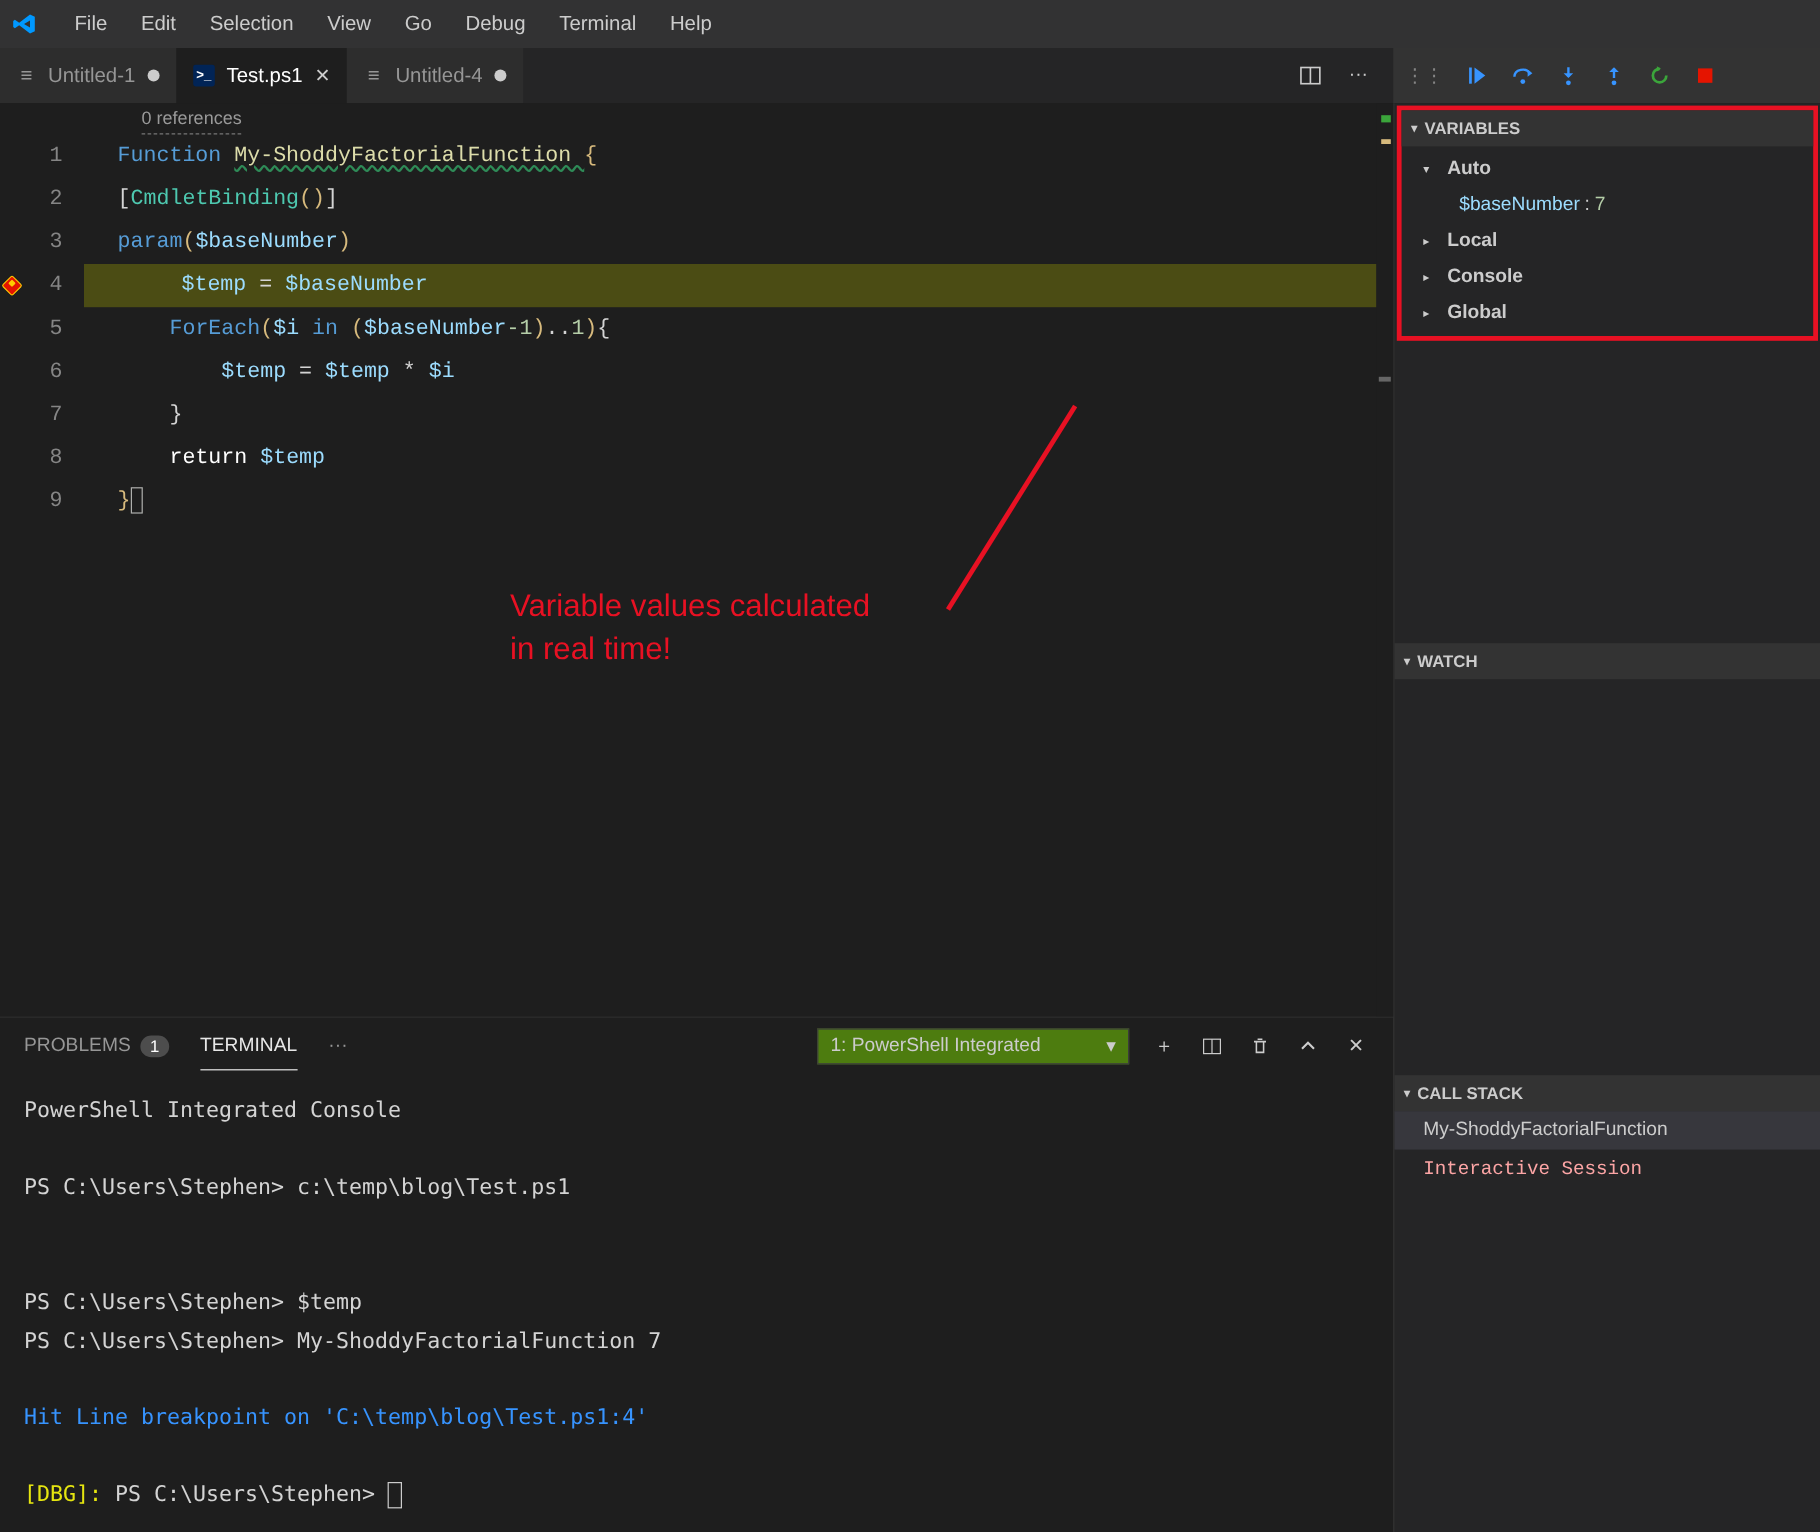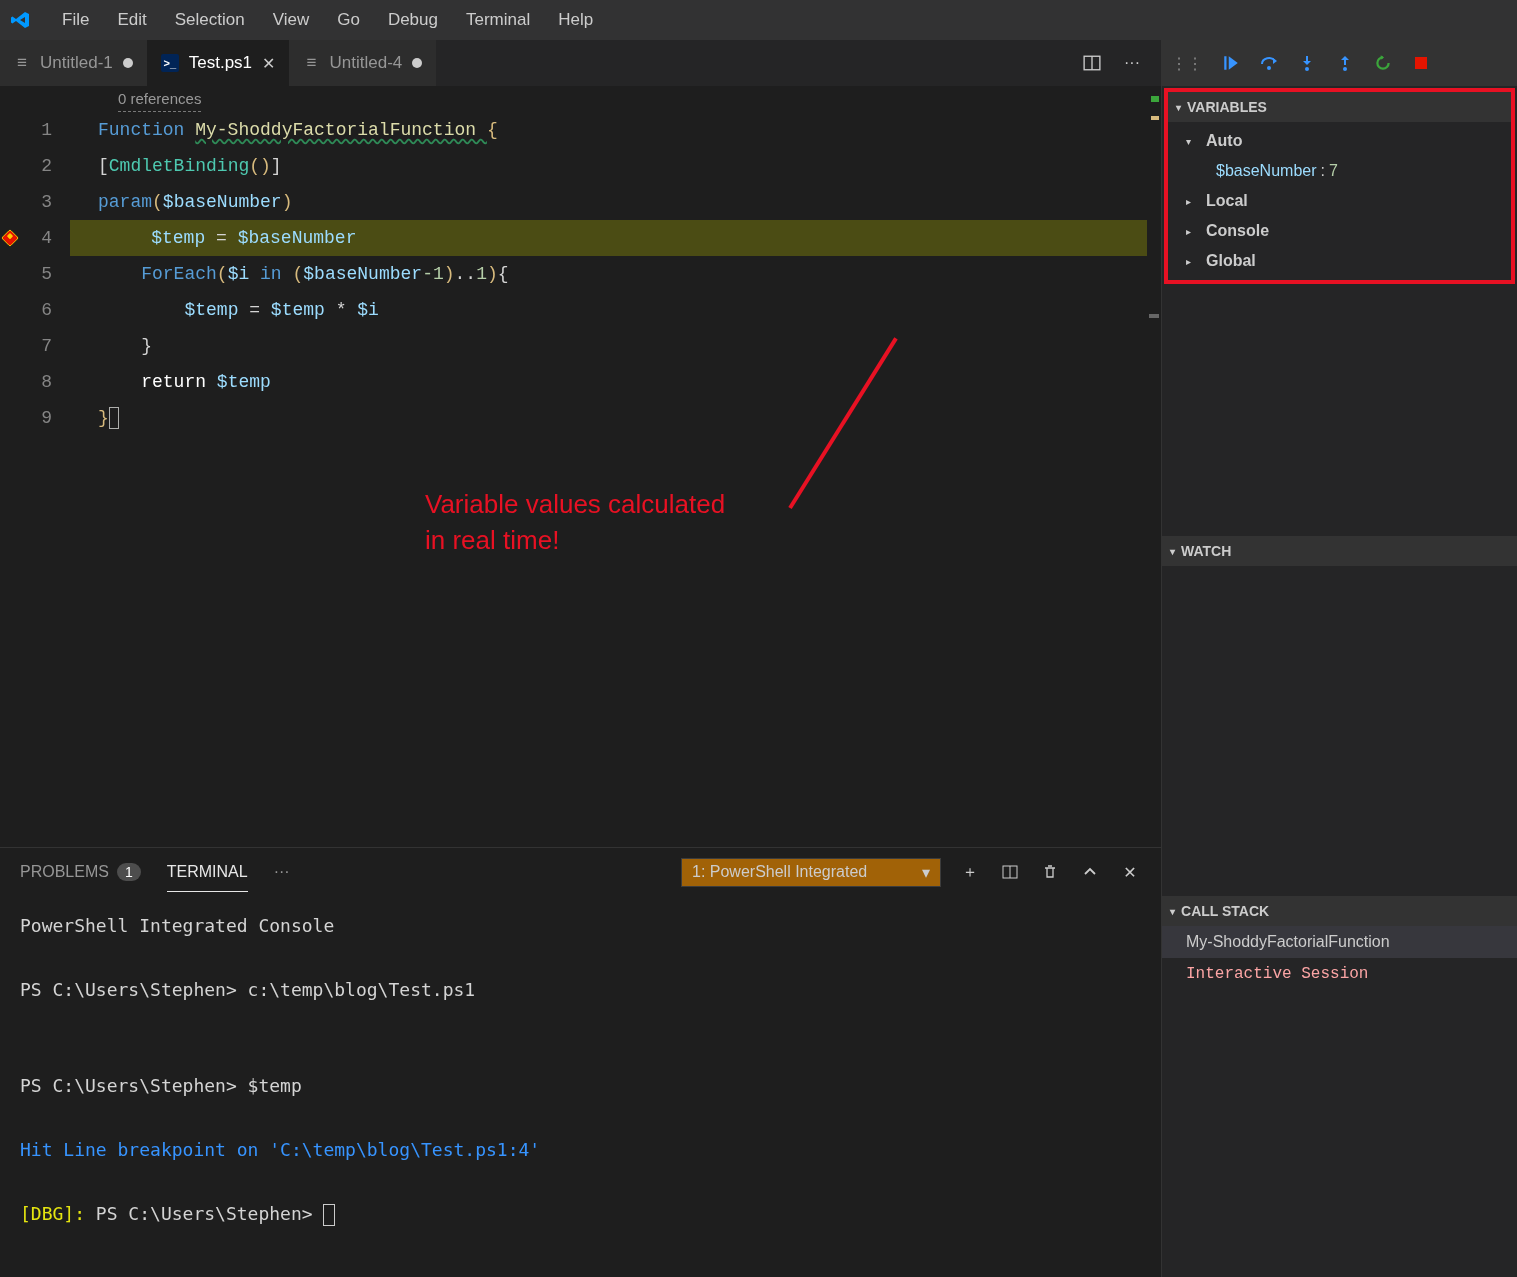--- a/index.html
+++ b/index.html
@@ -96,21 +96,21 @@
 .ovruler { width: 14px; background: #1e1e1e; position: relative; }
 .ov-mark { position: absolute; right: 2px; width: 8px; height: 6px; }
 
 
 .bottom-panel { height: 430px; background: #1e1e1e; border-top: 1px solid #333333; display: flex; flex-direction: column; }
 .panel-tabs { height: 48px; display: flex; align-items: center; padding: 0 20px; gap: 26px; font-size: 16px; }
 .panel-tab { color: #969696; display: flex; align-items: center; gap: 8px; padding: 10px 0; cursor: pointer; }
 .panel-tab.active { color: #e7e7e7; border-bottom: 1px solid #e7e7e7; }
 .badge { background: #4d4d4d; color: #fff; border-radius: 10px; padding: 1px 8px; font-size: 14px; }
 .panel-actions { margin-left: auto; display: flex; align-items: center; gap: 18px; color: #cccccc; }
-.terminal-select { background: #a16207; color: #cccccc; border: 1px solid #3c3c3c; padding: 4px 10px; font-size: 16px; width: 260px; display: flex; align-items: center; justify-content: space-between; }
+.terminal-select { background: #4d7c0f; color: #cccccc; border: 1px solid #3c3c3c; padding: 4px 10px; font-size: 16px; width: 260px; display: flex; align-items: center; justify-content: space-between; }
 
 .terminal-body { flex: 1; padding: 14px 20px; font-family: Consolas, monospace; font-size: 18px; line-height: 32px; color: #d4d4d4; overflow: hidden; }
 .term-blue { color: #3794ff; }
 .term-yellow { color: #e5e510; }
 .term-cursor { display: inline-block; border: 1px solid #cccccc; width: 12px; height: 22px; vertical-align: middle; }
 
 
 .sidebar { width: 356px; background: #252526; display: flex; flex-direction: column; border-left: 1px solid #333333; }
 .debug-toolbar { height: 46px; background: #333333; display: flex; align-items: center; padding: 0 10px; gap: 18px; }
 .dbg-grip { color: #858585; cursor: grab; }
@@ -333,20 +333,21 @@
             <div class="icon-btn">✕</div>
           </div>
         </div>
         <div class="terminal-body">
           <div>PowerShell Integrated Console</div>
           <div style="height:32px"></div>
           <div>PS C:\Users\Stephen&gt; c:\temp\blog\Test.ps1</div>
           <div style="height:32px"></div>
           <div style="height:32px"></div>
           <div>PS C:\Users\Stephen&gt; $temp</div>
+          <div>PS C:\Users\Stephen&gt; My-ShoddyFactorialFunction 7</div>
           <div style="height:32px"></div>
           <div class="term-blue">Hit Line breakpoint on 'C:\temp\blog\Test.ps1:4'</div>
           <div style="height:32px"></div>
           <div><span class="term-yellow">[DBG]: </span><span>PS C:\Users\Stephen&gt; </span><span class="term-cursor"></span></div>
         </div>
       </div>
     </div>
 
     <div class="sidebar">
       <div class="annot-box" style="margin:2px;">

